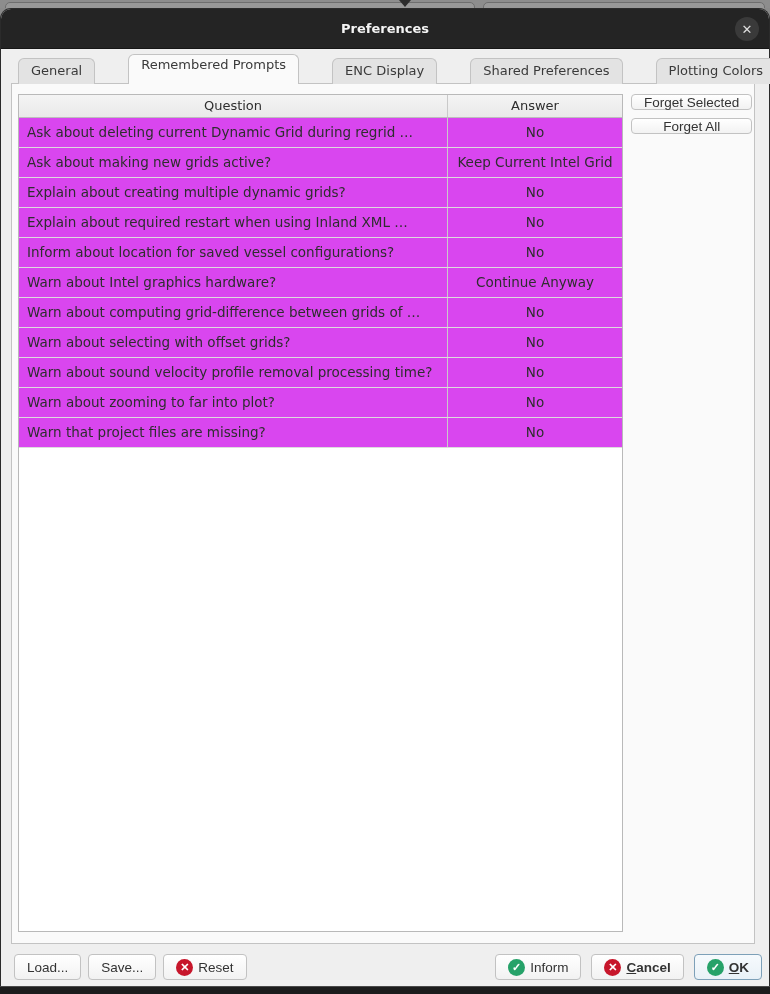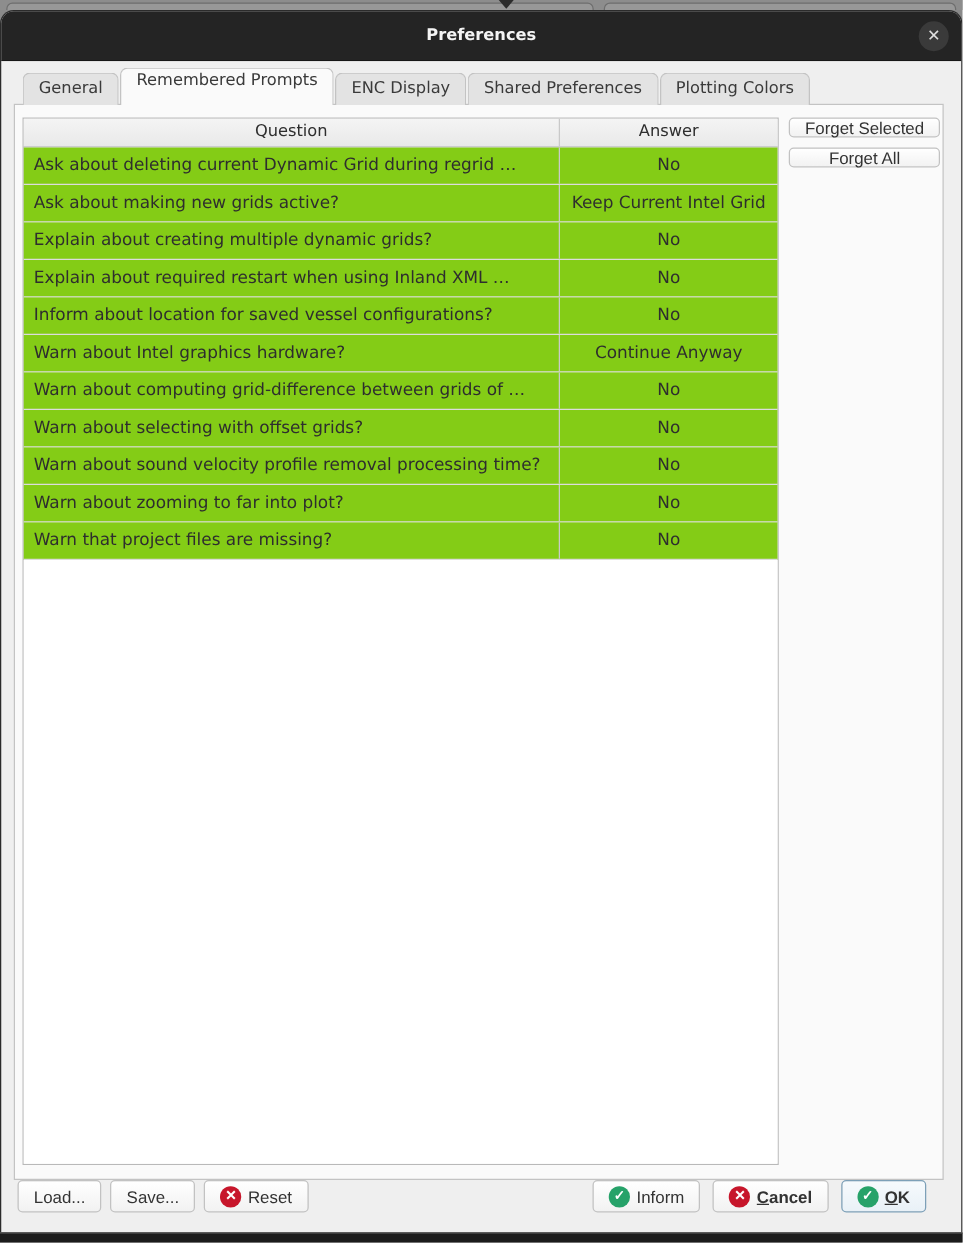--- a/index.html
+++ b/index.html
@@ -37,21 +37,21 @@
   }
   .titlebar-title { color:#f4f4f4; font-weight:bold; font-size:13px; }
   .close-btn {
     position:absolute; right:10px; top:8px; width:24px; height:24px; border-radius:50%;
     background:#3a3a3a; display:flex; align-items:center; justify-content:center; cursor:pointer;
   }
   .close-btn span { color:#dedede; font-size:13px; line-height:1; }
 
   
   .tabs {
-    flex:0 0 34px; display:flex; align-items:flex-end; padding-left:17px; position:relative; z-index:2;
+    flex:0 0 34px; display:flex; align-items:flex-end; padding-left:17px; position:relative; z-index:2;gap:32px;
   }
   .tab {
     font-size:13px; padding:4px 12px 5px; background:#e3e3e3;
     border:1px solid #c3c3c3; border-bottom:none; border-radius:6px 6px 0 0;
     margin-right:1px; margin-bottom:-1px; color:#3a3a3a; white-space:nowrap; cursor:pointer;
     height:26px; line-height:16px;
   }
   .tab.active {
     background:#fafafa; height:30px; padding-top:2px; position:relative; z-index:3;
   }
@@ -65,36 +65,36 @@
 
   
   .grid-table {
     width:605px; flex:0 0 605px; background:#ffffff; border:1px solid #b9b9b9;
     display:flex; flex-direction:column; align-self:stretch;
   }
   .thead { display:flex; flex:0 0 23px; background:linear-gradient(#f4f4f4,#e9e9e9); border-bottom:1px solid #bdbdbd; }
   .thead .tq, .thead .ta { font-size:13px; color:#2e2e2e; text-align:center; line-height:22px; }
   .tq { width:429px; flex:0 0 429px; border-right:1px solid #c9c9c9; overflow:hidden; white-space:nowrap; }
   .ta { flex:1 1 auto; text-align:center; overflow:hidden; white-space:nowrap; }
-  .trow { display:flex; flex:0 0 30px; border-bottom:1px solid #dcdcdc; background:#84cc16; }
+  .trow { display:flex; flex:0 0 30px; border-bottom:1px solid #dcdcdc; background:#d946ef; }
   .trow .tq { font-size:13.5px; color:#2e2e2e; text-align:left; padding-left:8px; line-height:29px; }
   .trow .ta { font-size:13.5px; color:#2e2e2e; line-height:29px; }
   .tfill { flex:1 1 auto; background:#ffffff; }
 
   
   .side-col { display:flex; flex-direction:column; gap:8px; flex:1 1 auto; }
   .btn {
     display:inline-flex; align-items:center; justify-content:center; gap:5px;
     background:linear-gradient(#ffffff,#f2f2f2); border:1px solid #c2c2c2; border-radius:4px;
     font-size:13.5px; color:#333333; height:26px; padding:0 12px; cursor:pointer; white-space:nowrap;
   }
   .side-col .btn { height:16px; width:100%; }
 
   
-  .footer { flex:0 0 42px; display:flex; align-items:flex-start; padding:0 28px 6px 13px; gap:7px; }
+  .footer { flex:0 0 42px; display:flex; align-items:flex-end; padding:0 7px 6px 13px; gap:7px; }
   .footer .spacer { flex:1 1 auto; }
   .footer .btn { min-width:66px; }
   .footer .right-group { display:flex; gap:10px; }
   .icon-circle {
     width:17px; height:17px; border-radius:50%; color:#ffffff; font-size:11px; font-weight:bold;
     display:inline-flex; align-items:center; justify-content:center; line-height:1; flex:0 0 17px;
   }
   .icon-green { background:#26a269; }
   .icon-red { background:#c7162b; }
   .btn-default { border-color:#7da0b8; background:linear-gradient(#f6fafd,#e9f1f7); }

